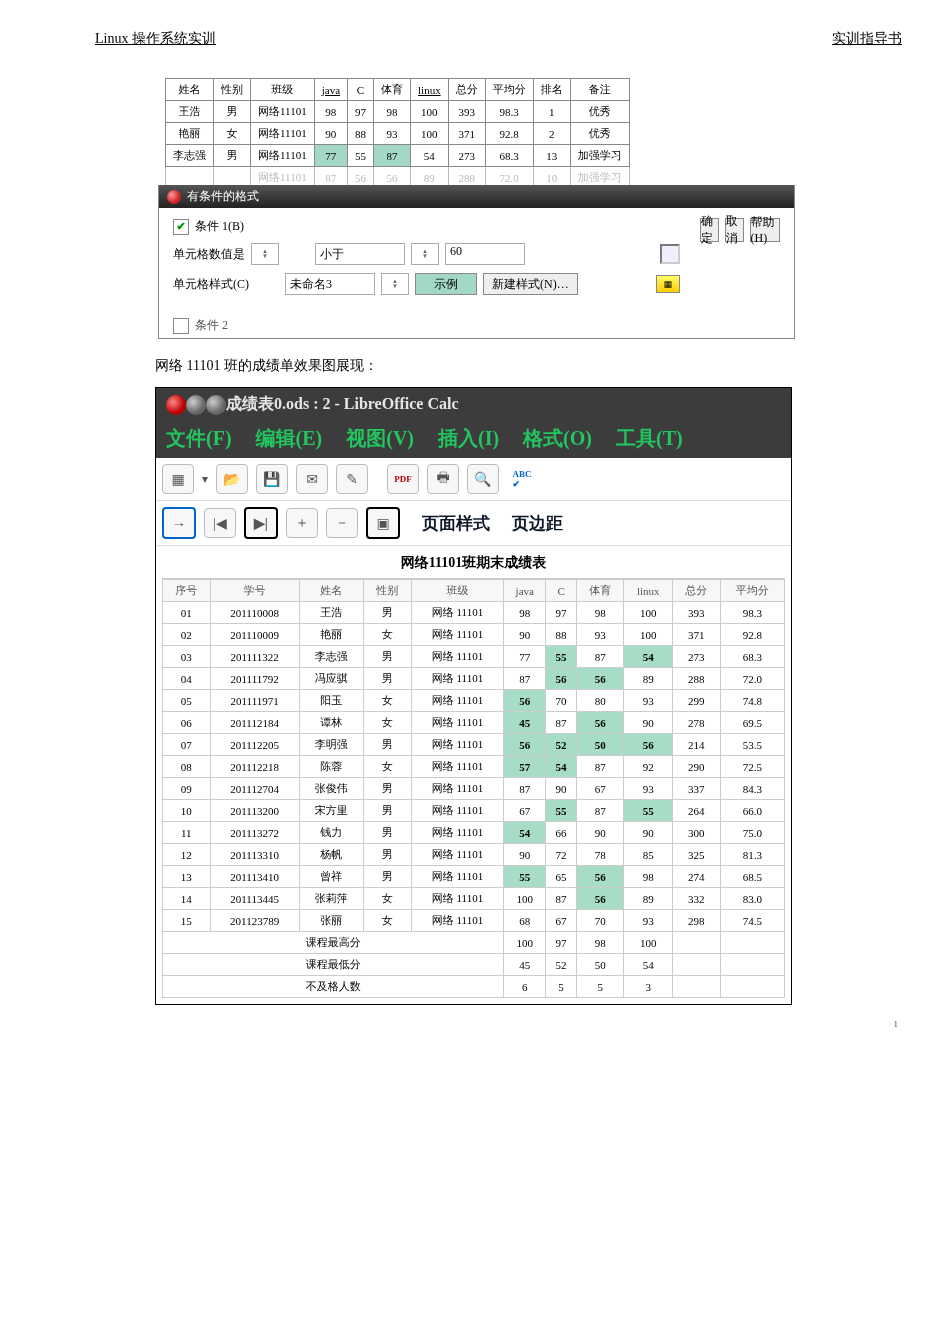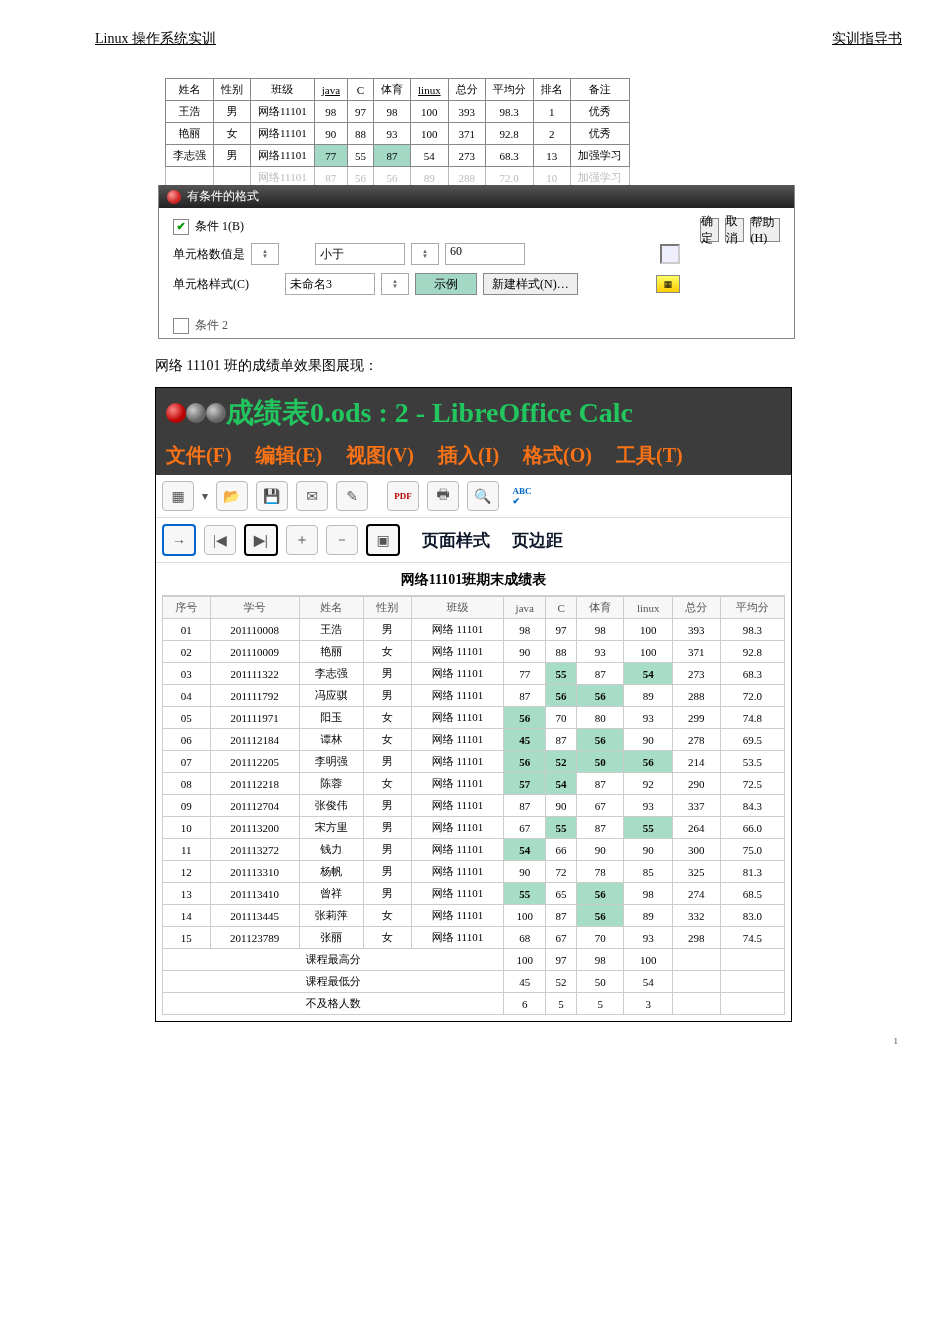--- a/index.html
+++ b/index.html
@@ -92,34 +92,34 @@
   .caption-line { margin:18px 0 12px 60px; font-size:14px;}
   
   .lo-win {
     width: 635px;
     margin-left:60px;
     border:1px solid #000;
     background:#fff;
   }
   .lo-title {
     background:#3c3c3c;
-    color:#22c55e;
+    color:#e5e5e5;
     font-weight:bold;
-    font-size:28px;
+    font-size:16px;
     padding:6px 10px;
     display:flex;
     align-items:center;
     gap:0;
   }
   .winbtn { width:20px;height:20px;border-radius:50%;display:inline-block;}
   .wb-close{background:radial-gradient(circle at 35% 35%,#f88,#b00 60%);}
   .wb-min{background:radial-gradient(circle at 35% 35%,#ccc,#666 60%);}
   .wb-max{background:radial-gradient(circle at 35% 35%,#ccc,#666 60%);}
   .lo-menu {
-    background:#3c3c3c;color:#f97316;
+    background:#3c3c3c;color:#22c55e;
     font-size:20px;font-weight:bold;
     padding:4px 10px 6px;
     display:flex;gap:24px;
   }
   .lo-menu span { display:inline-block;}
   .lo-tools {
     background:#fff;
     padding:6px 6px;
     display:flex;gap:8px;align-items:center;
     border-bottom:1px solid #ddd;

